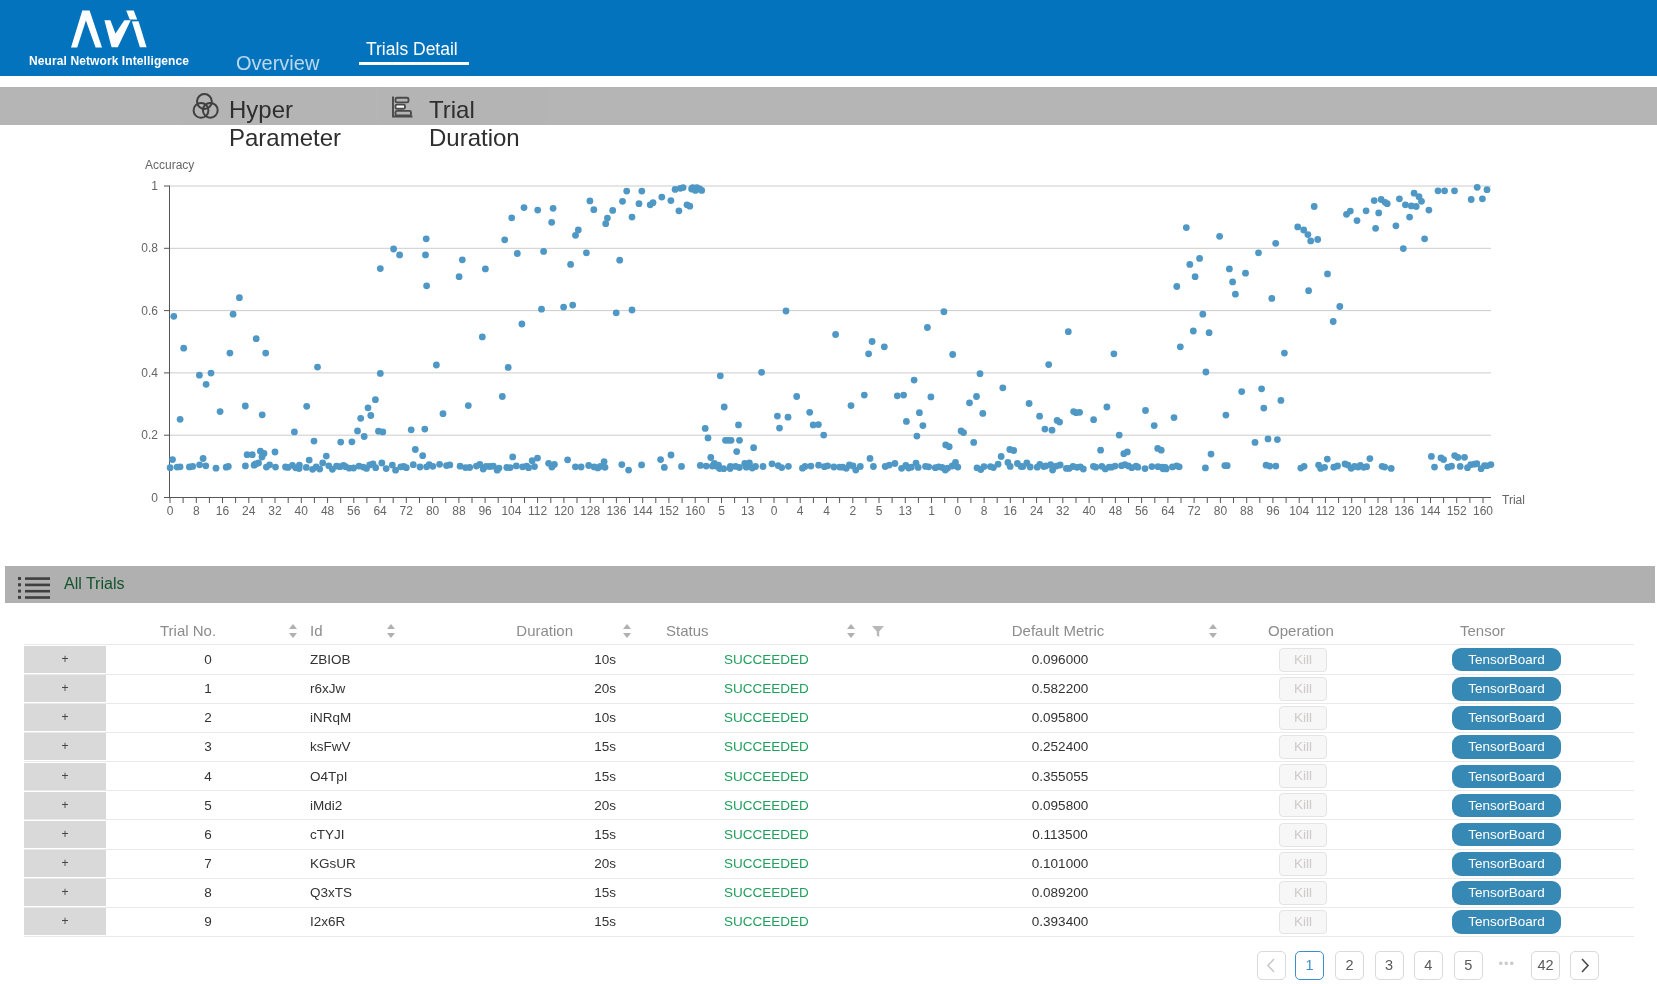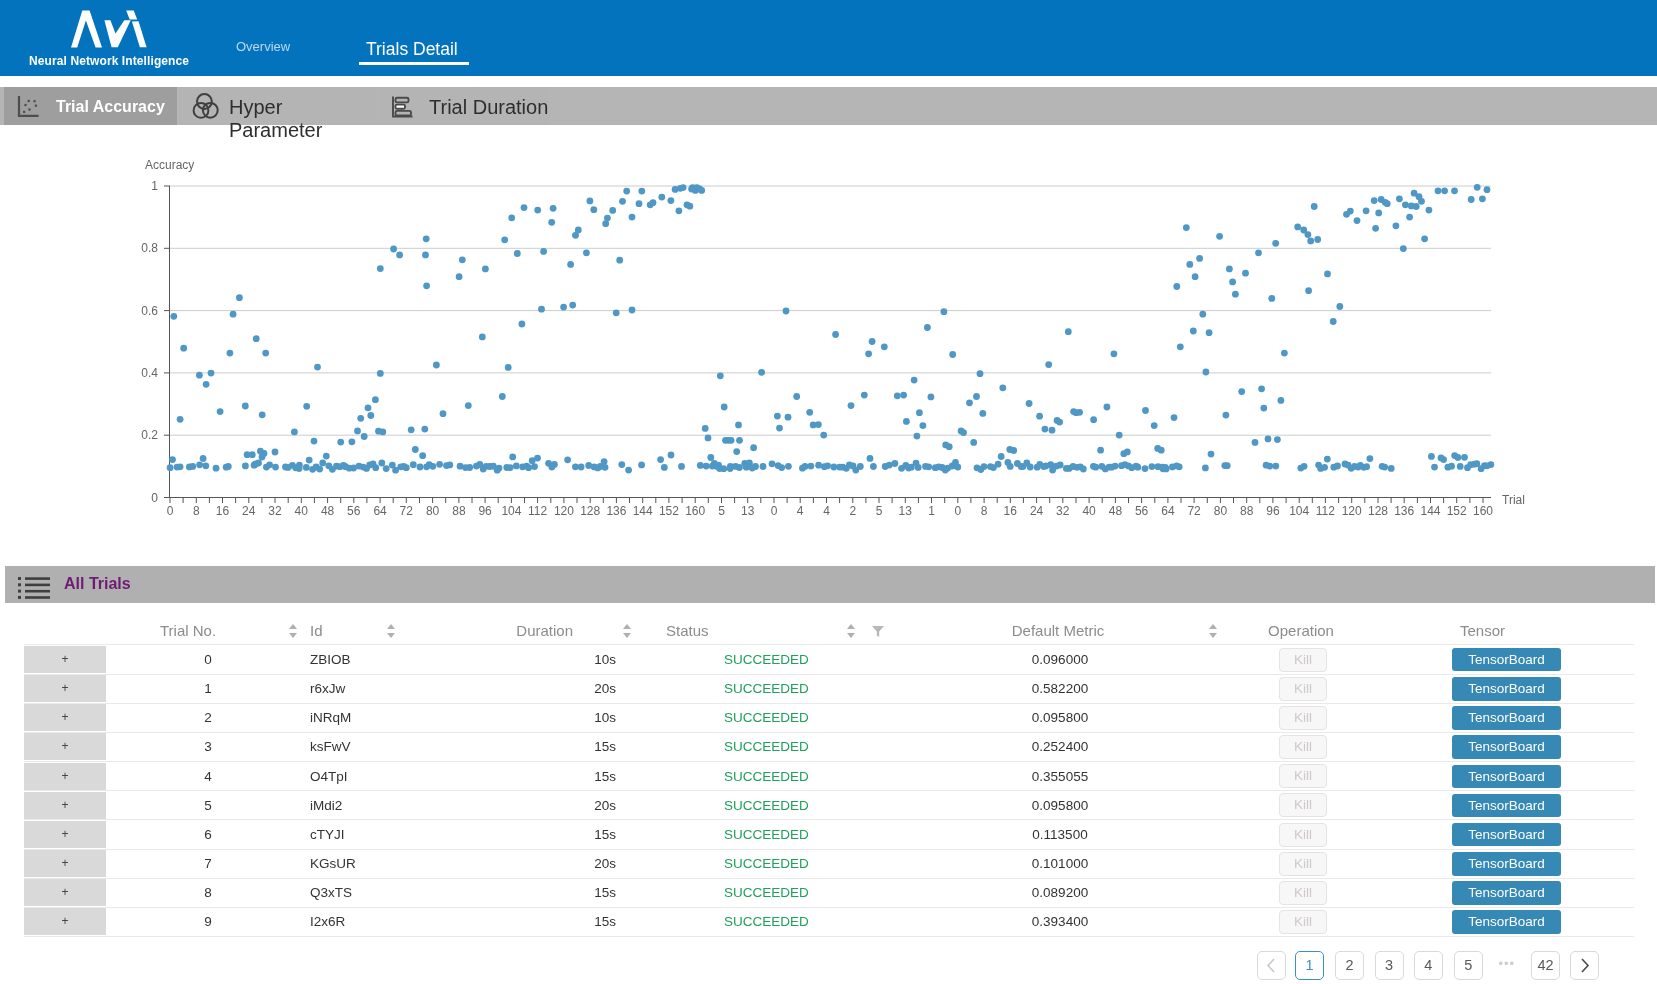--- a/index.html
+++ b/index.html
@@ -1,48 +1,48 @@
 <!DOCTYPE html>
 <html><head><meta charset="utf-8"><style>
 *{margin:0;padding:0;box-sizing:border-box}
 html,body{width:1657px;height:984px;background:#fff;font-family:"Liberation Sans",sans-serif;overflow:hidden}
 #page{position:relative;width:1657px;height:984px}
 
 #hdr{position:absolute;left:0;top:0;width:1657px;height:76px;background:#0473bd}
 #hdr .brand{position:absolute;left:29px;top:54px;color:#fff;font-size:12px;font-weight:700;letter-spacing:.1px}
-#hdr .nav1{position:absolute;left:236px;top:39px;font-size:13px;color:rgba(255,255,255,.72)}
+#hdr .nav1{position:absolute;left:236px;top:52px;font-size:20px;color:rgba(255,255,255,.72)}
 #hdr .nav2{position:absolute;left:366px;top:39px;font-size:17.5px;color:#fff}
 #hdr .underline{position:absolute;left:359px;top:62px;width:110px;height:2.5px;background:#fff}
 
 #tabbar{position:absolute;left:0;top:87px;width:1657px;height:38px;background:#b5b5b5}
 .tab{position:absolute;top:0;height:38px}
 #tab1{left:4px;width:173px;background:#9e9e9e}
 #tab2{left:179px;width:197px;background:#b4b4b4}
 #tab3{left:378px;width:171px;background:#b4b4b4}
-.tab .tl{position:absolute;top:9px;font-size:20px}
+.tab .tl{position:absolute;top:9px;font-size:24px}
 #tab1 .tl{left:52px;color:#fff;font-weight:700;font-size:16px;top:11px}
 #tab2 .tl{left:50px;color:#2e2e2e}
 #tab3 .tl{left:51px;color:#2e2e2e}
 
 #atbar{position:absolute;left:5px;top:566px;width:1650px;height:37px;background:#b0b0b0}
-#atbar .t{position:absolute;left:59px;top:9px;font-size:16px;font-weight:700;color:#701a75}
+#atbar .t{position:absolute;left:59px;top:9px;font-size:16px;font-weight:400;color:#14532d}
 
 .thead{position:absolute;top:622px;font-size:15px;color:#8c8c8c}
 .sep{position:absolute;left:24px;width:1610px;height:1px;background:#e9e9e9}
 #hsep{position:absolute;left:24px;top:644px;width:1610px;height:1px;background:#ccc}
 .trow{position:absolute;left:0;width:1657px;height:29.17px;font-size:13.5px;color:#333}
 .trow .plus{position:absolute;left:24px;top:1px;width:82px;height:27.2px;background:#d9d9d9;text-align:center;line-height:27px;font-size:12px;color:#444}
 .c{position:absolute;top:7px}
 .tno{left:160px;width:96px;text-align:center}
 .tid{left:310px}
 .tdur{left:518px;width:98px;text-align:right}
 .tstat{left:690px;width:153px;text-align:center;color:#1fa05c}
 .tmet{left:990px;width:140px;text-align:center}
 .kill{position:absolute;left:1278.7px;top:2.8px;width:48.7px;height:24px;background:#f7f7f7;border:1px solid #e4e4e4;border-radius:4px;text-align:center;line-height:22px;font-size:13.5px;color:#cfc9c9}
-.tb{position:absolute;left:1452px;top:3px;width:109px;height:23.5px;background:#3688b5;border-radius:3px;text-align:center;line-height:23.5px;font-size:13.5px;color:#fff}
+.tb{position:absolute;left:1452px;top:3px;width:109px;height:23.5px;background:#3688b5;border-radius:9px;text-align:center;line-height:23.5px;font-size:13.5px;color:#fff}
 
 .pbtn{position:absolute;top:951px;width:29px;height:29px;border:1px solid #d9d9d9;border-radius:5px;background:#fff;text-align:center;line-height:27px;font-size:14.5px;color:#595959}
 .pact{border-color:#3d8fc9;color:#3d8fc9}
 .pdis{color:#c3c3c3}
 .pnext{color:#555}
 .pdots{position:absolute;top:951px;width:29px;height:29px;text-align:center;line-height:25px;font-size:13px;color:#ccc;letter-spacing:1px}
 </style></head>
 <body>
 <div id="page">
 <div id="hdr">
@@ -53,36 +53,20 @@
 <polygon points="126.2,4.5 133.7,4.5 137.2,13.6 129.7,13.6"></polygon>
           <polygon points="131.9,15.4 138.5,15.3 146.6,41.3 139.9,41.3"></polygon>
 </g>
 </svg>
 <div class="brand">Neural Network Intelligence</div>
 <div class="nav1">Overview</div>
 <div class="nav2">Trials Detail</div>
 <div class="underline"></div>
 </div>
 <div id="tabbar">
-<div class="tab" id="tab1">
-<svg width="30" height="30" style="position:absolute;left:8px;top:3px">
-<g stroke="#4d4d4d" stroke-width="2.2" fill="none">
-            <path d="M7,6 L7,25.8 L26.6,25.8"></path>
-          </g>
-<g fill="#4d4d4d">
-            <rect x="15.6" y="9.9" width="2.2" height="2.2"></rect>
-            <rect x="21.4" y="10.1" width="2.2" height="2.2"></rect>
-            <rect x="12.4" y="13.9" width="2.2" height="2.2"></rect>
-            <rect x="22.8" y="14.6" width="2.2" height="2.2"></rect>
-            <rect x="16.4" y="18.4" width="2.2" height="2.2"></rect>
-            <rect x="11.0" y="20.8" width="2.2" height="2.2"></rect>
-          </g>
-</svg>
-<div class="tl">Trial Accuracy</div>
-</div>
 <div class="tab" id="tab2">
 <svg width="28" height="30" style="position:absolute;left:13px;top:3px">
 <g stroke="#3f3f3f" stroke-width="2" fill="none">
 <circle cx="12.4" cy="11.5" r="7.4"></circle>
             <circle cx="9" cy="20.4" r="7.4"></circle>
             <circle cx="18.3" cy="20.3" r="7.4"></circle>
 </g>
 </svg>
 <div class="tl">Hyper Parameter</div>
 </div>

